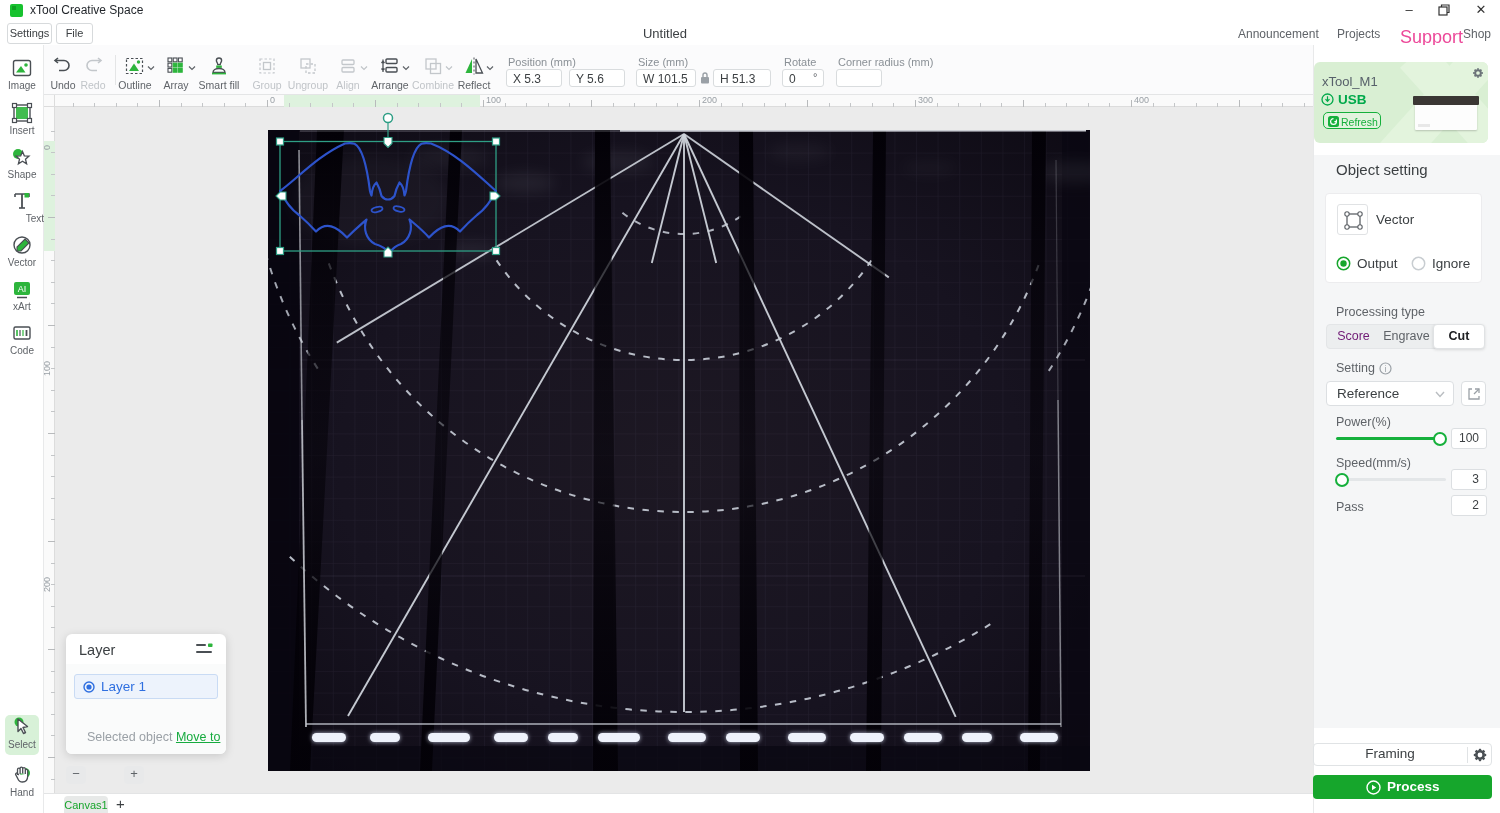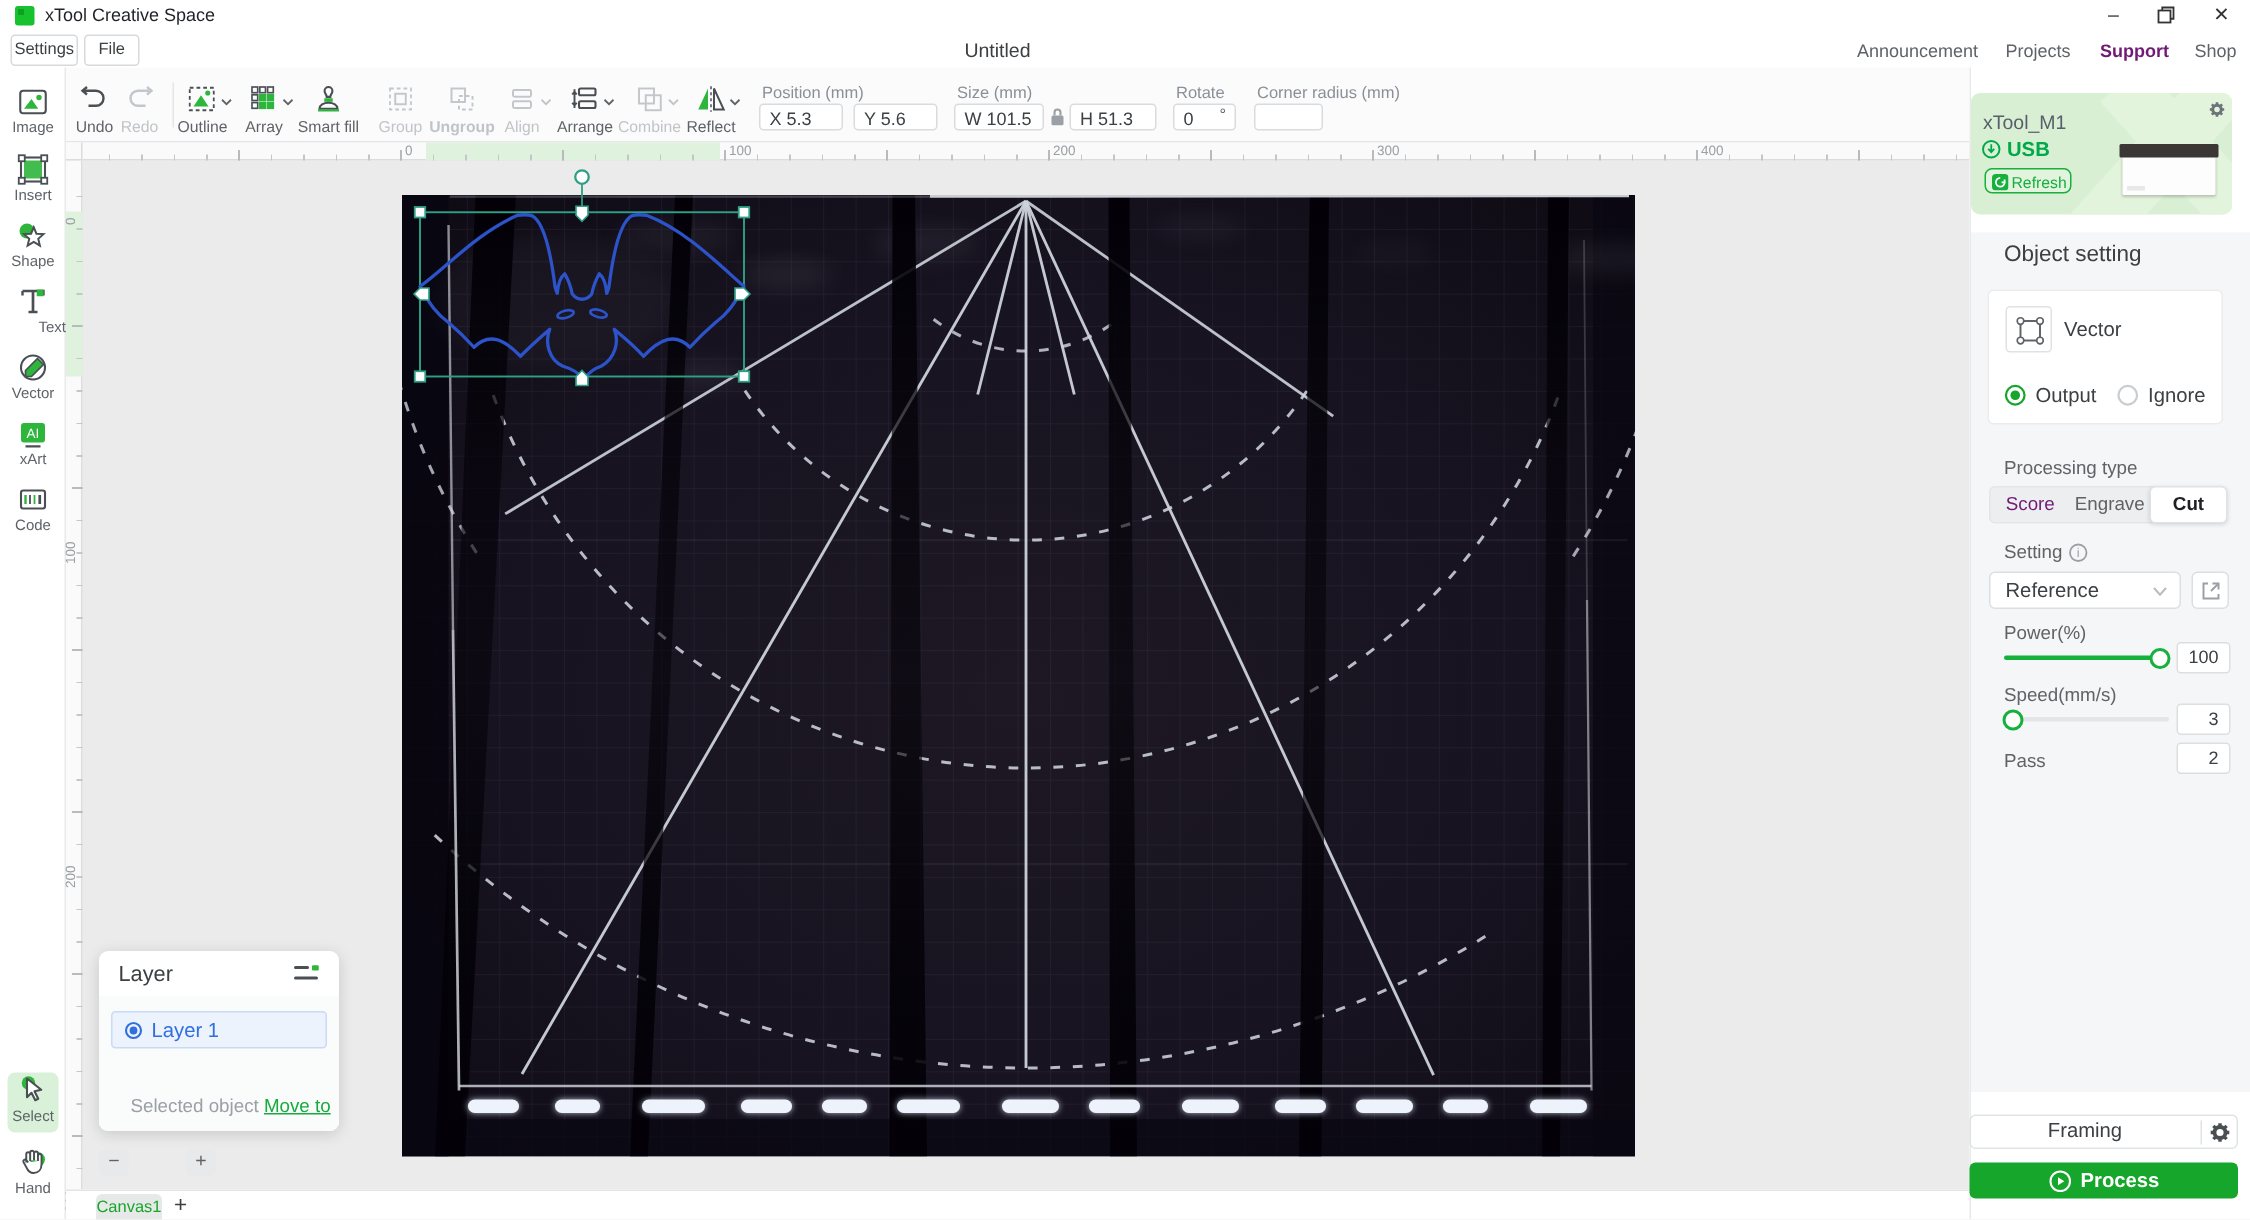--- a/index.html
+++ b/index.html
@@ -20,21 +20,21 @@
       <path d="M3.5,3 V1 H11 V8.5 H9" fill="none" stroke="#333" stroke-width="1.2"></path>
     </svg>
 <div class="abs" style="left:1472px;top:2px;width:18px;text-align:center;font-size:13px;color:#333;">✕</div>
 </div>
 <div class="abs" style="left:0;top:22px;width:1500px;height:23px;background:#fff;">
 <div class="abs" style="left:7px;top:1px;width:45px;height:21px;border:1px solid #d7dadc;border-radius:3px;font-size:11px;color:#3c4043;text-align:center;line-height:19px;">Settings</div>
 <div class="abs" style="left:56px;top:1px;width:37px;height:21px;border:1px solid #d7dadc;border-radius:3px;font-size:11px;color:#3c4043;text-align:center;line-height:19px;">File</div>
 <div class="abs" style="left:620px;top:4px;width:90px;text-align:center;font-size:13px;color:#3c4043;">Untitled</div>
 <div class="abs" style="left:1238px;top:5px;font-size:12px;color:#5f6368;">Announcement</div>
 <div class="abs" style="left:1337px;top:5px;font-size:12px;color:#5f6368;">Projects</div>
-<div class="abs" style="left:1400px;top:5px;font-size:12px;color:#701a75;font-weight:bold;">Support</div>
+<div class="abs" style="left:1400px;top:5px;font-size:18px;color:#ec4899;">Support</div>
 <div class="abs" style="left:1463px;top:5px;font-size:12px;color:#5f6368;">Shop</div>
 </div>
 <div class="abs" style="left:44px;top:45px;width:1269px;height:50px;background:#fbfbfc;border-bottom:1px solid #e4e5e6;"></div>
 <div class="abs" style="left:115px;top:55px;width:1px;height:30px;background:#e4e5e6;"></div>
 <svg class="abs" style="left:52px;top:55px" width="22" height="22" viewBox="0 0 22 22">
     <path d="M6,8 L3,5.5 L6,3" fill="none" stroke="#4a4f54" stroke-width="1.6"></path>
     <path d="M3.5,5.5 H12 a5,5 0 0 1 5,5 a5,5 0 0 1 -5,5 H7" fill="none" stroke="#4a4f54" stroke-width="1.6"></path>
   </svg>
 <div class="abs lbl" style="left:33px;top:79px;width:60px;color:#5f6368;font-size:10.5px;">Undo</div>
 <svg class="abs" style="left:82px;top:55px" width="22" height="22" viewBox="0 0 22 22">
@@ -75,21 +75,21 @@
 <div class="abs lbl" style="left:189px;top:79px;width:60px;color:#5f6368;font-size:10.5px;">Smart fill</div>
 <svg class="abs" style="left:256px;top:55px" width="22" height="22" viewBox="0 0 22 22">
     <rect x="4" y="4" width="14" height="14" fill="none" stroke="#c3c7cb" stroke-width="1.2" stroke-dasharray="2.5 2"></rect>
     <rect x="7.5" y="7.5" width="7" height="7" fill="none" stroke="#c3c7cb" stroke-width="1.3"></rect>
   </svg>
 <div class="abs lbl" style="left:237px;top:79px;width:60px;color:#c0c4c8;font-size:10.5px;">Group</div>
 <svg class="abs" style="left:297px;top:55px" width="22" height="22" viewBox="0 0 22 22">
     <rect x="4" y="4" width="9" height="9" fill="none" stroke="#c3c7cb" stroke-width="1.3"></rect>
     <rect x="9" y="9" width="9" height="9" fill="none" stroke="#c3c7cb" stroke-width="1.3" stroke-dasharray="2.5 2"></rect>
   </svg>
-<div class="abs lbl" style="left:278px;top:79px;width:60px;color:#c0c4c8;font-size:10.5px;font-weight:bold;">Ungroup</div>
+<div class="abs lbl" style="left:278px;top:79px;width:60px;color:#c0c4c8;font-size:10.5px;">Ungroup</div>
 <svg class="abs" style="left:337px;top:55px" width="22" height="22" viewBox="0 0 22 22">
     <rect x="5" y="5" width="12" height="4.5" rx="1" fill="none" stroke="#c3c7cb" stroke-width="1.3"></rect>
     <rect x="5" y="12.5" width="12" height="4.5" rx="1" fill="none" stroke="#c3c7cb" stroke-width="1.3"></rect>
   </svg>
 <div class="abs lbl" style="left:318px;top:79px;width:60px;color:#c0c4c8;font-size:10.5px;">Align</div>
 <svg class="abs" style="left:360px;top:65px" width="8" height="6" viewBox="0 0 8 6">
     <path d="M1,1.5 L4,4.5 L7,1.5" fill="none" stroke="#c0c4c8" stroke-width="1.2"></path>
   </svg>
 <svg class="abs" style="left:379px;top:55px" width="22" height="22" viewBox="0 0 22 22">
     <rect x="7" y="4" width="11" height="4.5" rx="1" fill="none" stroke="#4a4f54" stroke-width="1.4"></rect>

